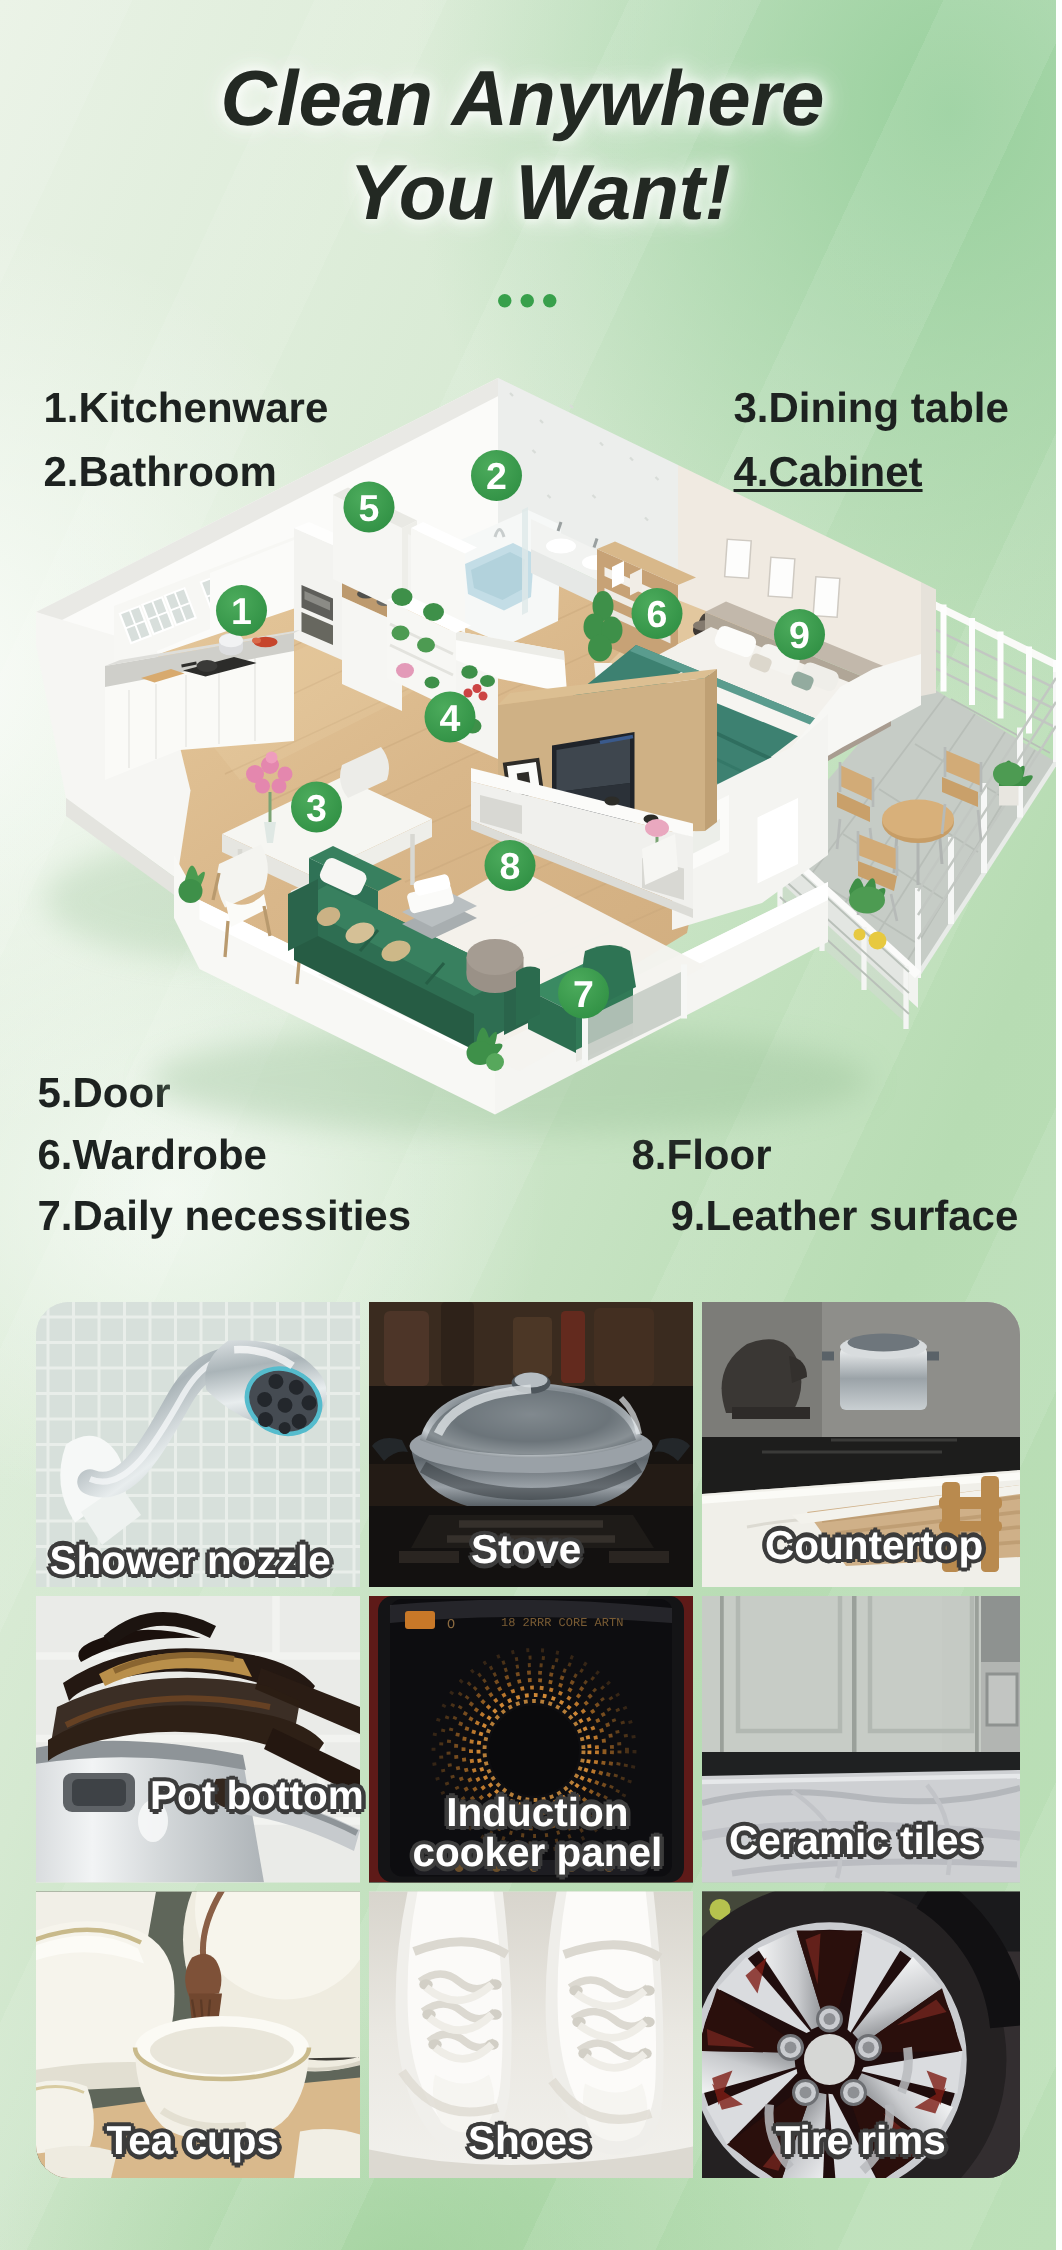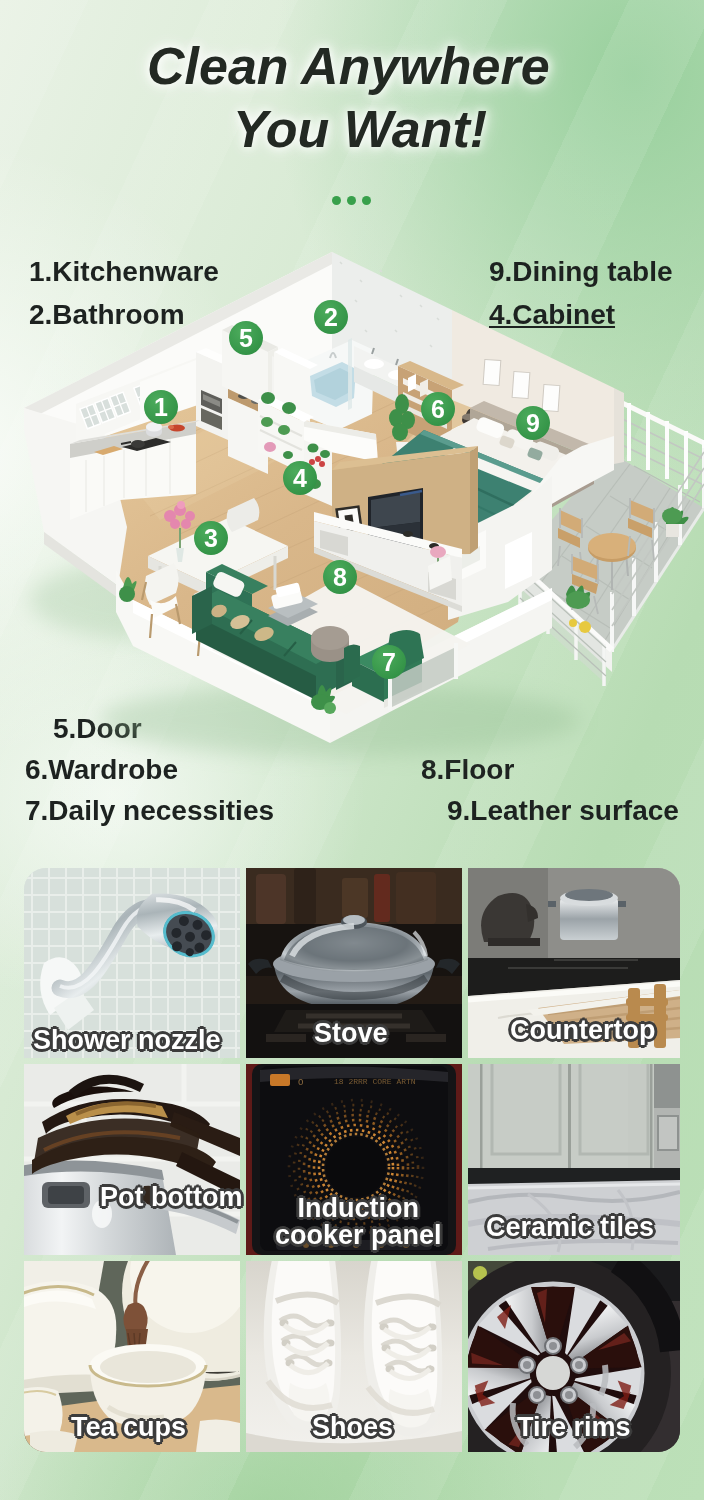--- a/index.html
+++ b/index.html
@@ -29,25 +29,25 @@
   <div style="position:absolute;left:332px;top:196px;width:44px;height:10px;">
     <span style="position:absolute;left:0;width:9px;height:9px;border-radius:50%;background:#38a04b;"></span>
     <span style="position:absolute;left:15px;width:9px;height:9px;border-radius:50%;background:#38a04b;"></span>
     <span style="position:absolute;left:30px;width:9px;height:9px;border-radius:50%;background:#38a04b;"></span>
   </div>
 
   <div class="li" style="left:29px;top:256px;">1.Kitchenware</div>
 
   <div class="li" style="left:29px;top:299px;">2.Bathroom</div>
 
-  <div class="li" style="left:489px;top:256px;">9.Dining table</div>
+  <div class="li" style="left:489px;top:256px;">3.Dining table</div>
 
   <div class="li" style="left:489px;top:299px;text-decoration:underline;">4.Cabinet</div>
 
-  <div class="li" style="left:25px;top:713px;margin-left:28px;">5.Door</div>
+  <div class="li" style="left:25px;top:713px;">5.Door</div>
 
   <div class="li" style="left:25px;top:754px;">6.Wardrobe</div>
 
   <div class="li" style="left:25px;top:795px;">7.Daily necessities</div>
 
   <div class="li" style="left:421px;top:754px;">8.Floor</div>
 
   <div class="li" style="left:447px;top:795px;">9.Leather surface</div>
 
   <svg id="plan" width="708" height="1500" viewBox="0 0 708 1500" style="position:absolute;left:0;top:0;">

